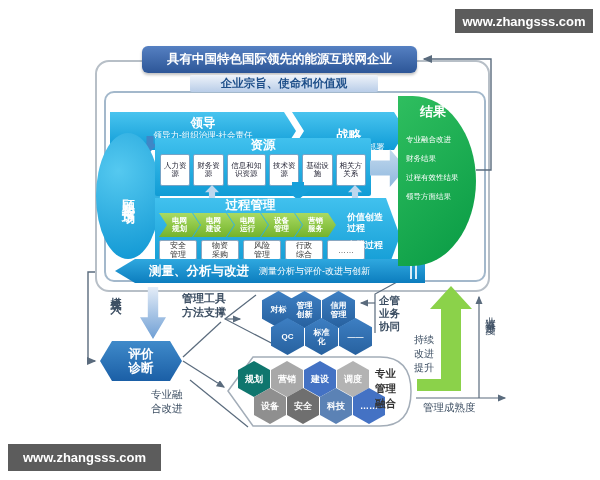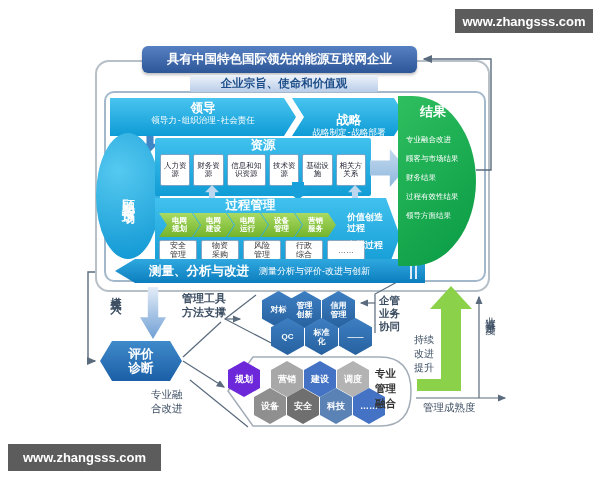--- a/index.html
+++ b/index.html
@@ -144,21 +144,21 @@
     <path d="M 228 391 L 253 357 L 380 357 Q 411 357 411 391.5 Q 411 426 380 426 L 253 426 Z" fill="#ffffff" stroke="#a3adb8" stroke-width="1.5"></path>
   </svg>
 
   <div class="abs banner" style="left:142px;top:46px;width:275px;height:27px;">
     <span>具有中国特色国际领先的能源互联网企业</span>
   </div>
   <div class="abs band" style="left:190px;top:75px;width:188px;height:17px;">
     <span>企业宗旨、使命和价值观</span>
   </div>
 
-  <div class="abs" style="left:110px;top:98px;width:296px;height:50px;font-family:Liberation Mono, monospace;">
+  <div class="abs" style="left:110px;top:112px;width:296px;height:50px;">
     <div class="abs cyangrad lead-shape" style="left:0;top:0;width:186px;height:38px;">
       <div class="ls-title">领导</div>
       <div class="ls-sub">领导力-组织治理-社会责任</div>
     </div>
     <div class="abs cyangrad strat-shape" style="left:182px;top:0;width:114px;height:38px;">
       <div class="ls-title">战略</div>
       <div class="ls-sub">战略制定-战略部署</div>
     </div>
   </div>
   <div class="abs dn-arrow-sm" style="left:142px;top:136px;width:16px;height:16px;"></div>
@@ -241,21 +241,20 @@
     <span class="t2">测量分析与评价-改进与创新</span>
     <span class="bars">
         <i></i>
         <i></i>
       </span>
   </div>
 
   <div class="abs results" style="left:398px;top:96px;width:78px;height:170px;">
     <div class="title">结果</div>
     <div class="item">专业融合改进</div>
-    <div class="item">顾客与市场结果</div>
     <div class="item">财务结果</div>
     <div class="item">过程有效性结果</div>
     <div class="item">领导方面结果</div>
   </div>
 
   <span class="abs vtext lbl" style="left:108px;top:288px;font-size:11px;letter-spacing:2px;">模式导入</span>
   <div class="abs dn-arrow-grad" style="left:140px;top:287px;width:26px;height:52px;"></div>
   <div class="abs hex-wide" style="left:100px;top:341px;width:82px;height:40px;">
     <span>评价诊断</span>
   </div>
@@ -279,21 +278,21 @@
   <div class="abs hex hex-mid" style="left:339px;top:318px;">
       <span>——</span>
     </div>
   <div class="abs lbl" style="left:379px;top:294px;width:24px;font-size:10.5px;line-height:13px;">企管业务协同</div>
 
   <div class="abs lbl" style="left:414px;top:333px;width:22px;font-size:10px;line-height:14px;font-weight:normal;color:#3d4f63;">持续改进提升</div>
   <span class="abs vtext" style="left:484px;top:308px;font-size:10.5px;color:#3d4f63;letter-spacing:2px;">业绩卓越度</span>
   <span class="abs" style="left:423px;top:401px;font-size:10.5px;color:#3d4f63;">管理成熟度</span>
 
   <div class="abs lbl" style="left:151px;top:387px;width:34px;font-size:10.5px;line-height:14px;font-weight:normal;color:#3d4f63;">专业融合改进</div>
-  <div class="abs hex hex-pro" style="left:228px;top:361px;background:#6d28d9;">
+  <div class="abs hex hex-pro" style="left:238px;top:361px;background:#0f766e;">
       <span>规划</span>
     </div>
   <div class="abs hex hex-pro" style="left:271px;top:361px;background:#a8a8a8;">
       <span>营销</span>
     </div>
   <div class="abs hex hex-pro" style="left:304px;top:361px;background:#4472c4;">
       <span>建设</span>
     </div>
   <div class="abs hex hex-pro" style="left:337px;top:361px;background:#b3b3b3;">
       <span>调度</span>

